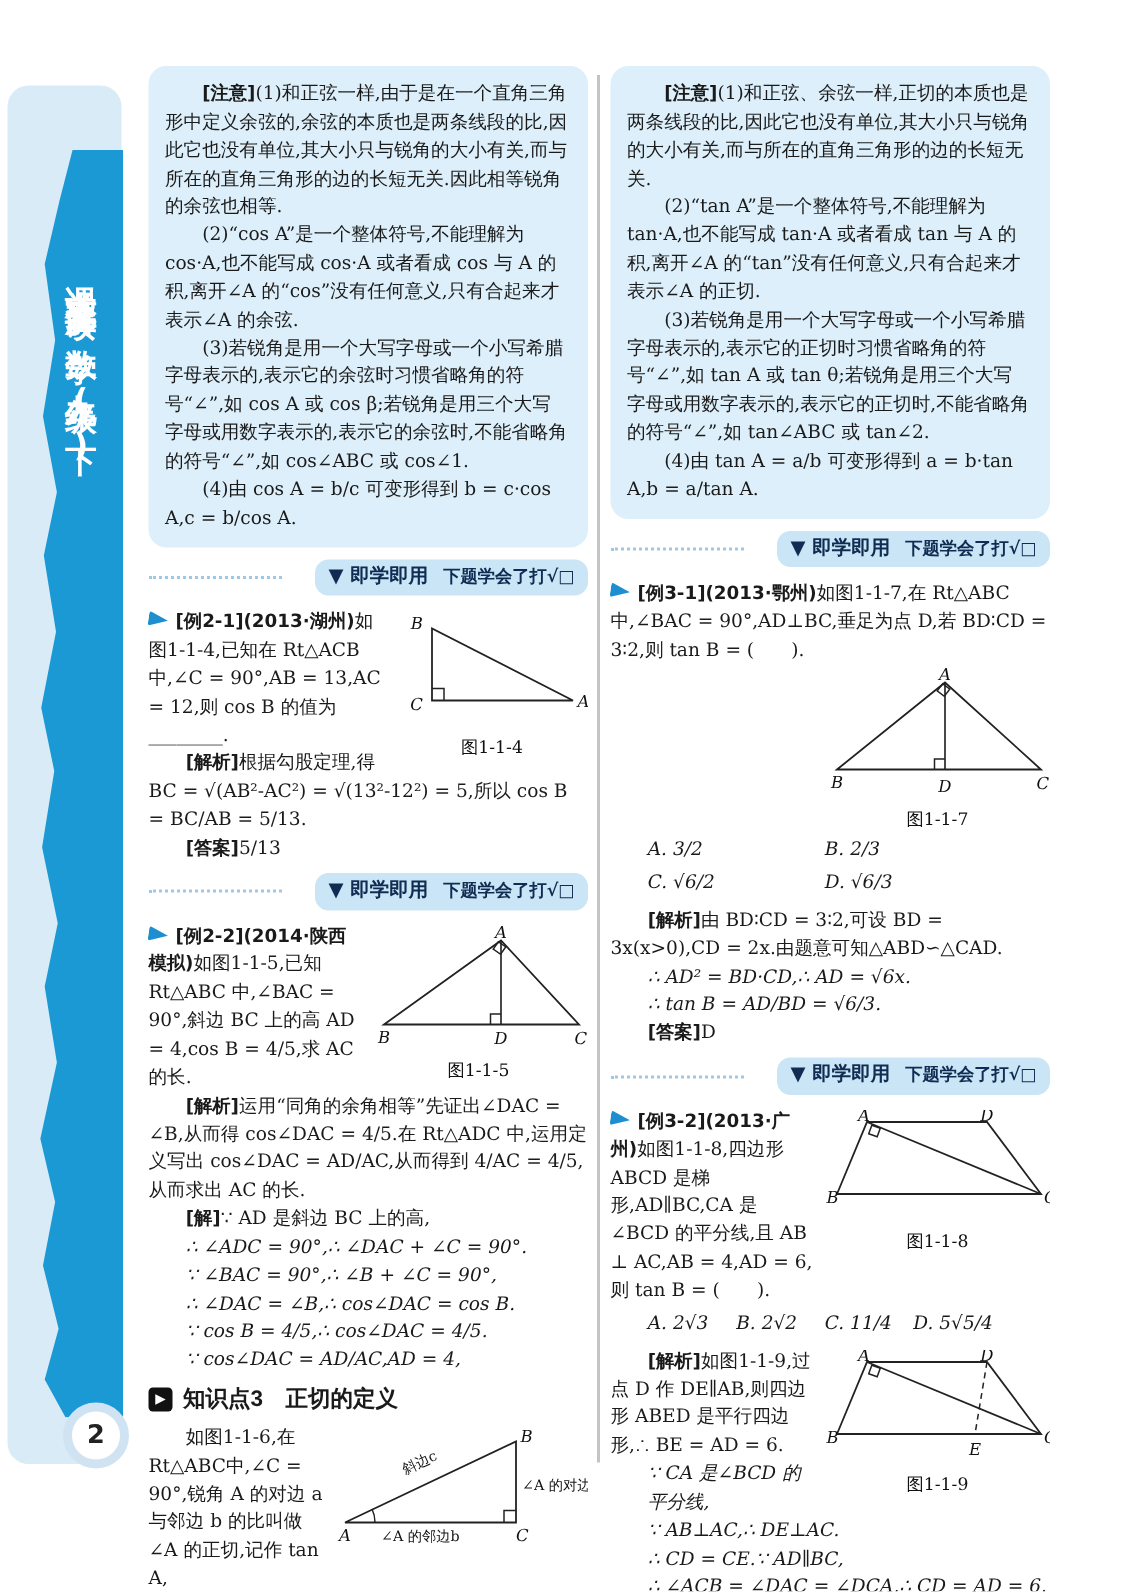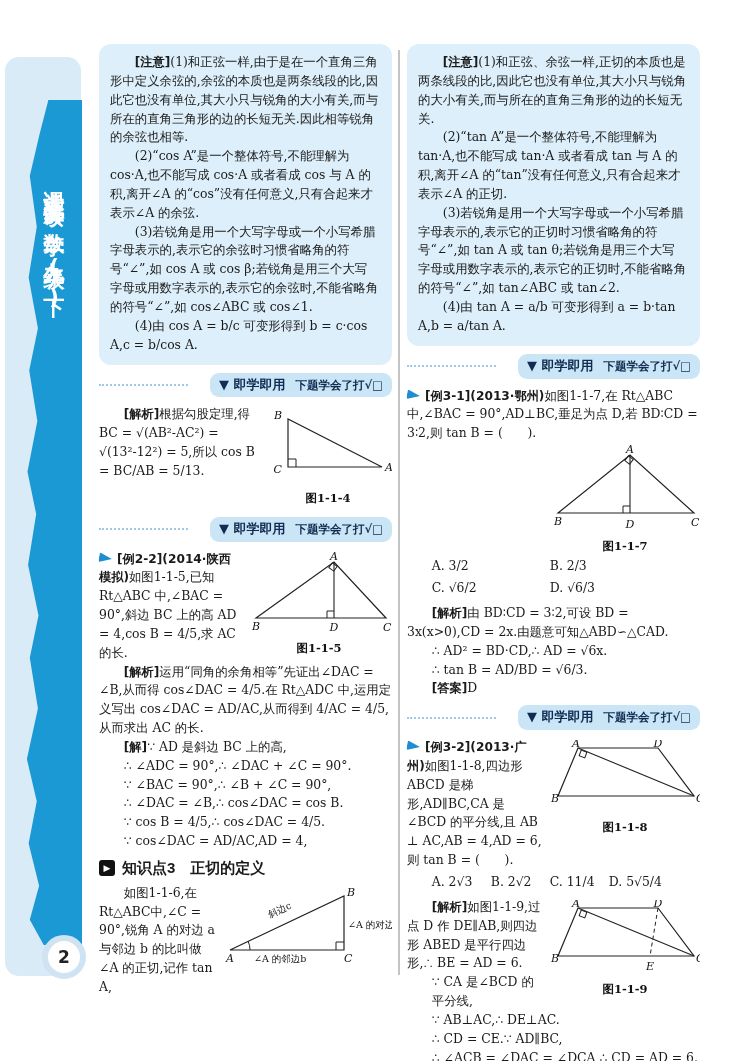--- a/index.html
+++ b/index.html
@@ -54,33 +54,33 @@
   .pill {
     background: #c9e5f6; border-radius: 9px; padding: 2px 9px 3px 9px;
     font-family: "DejaVu Sans", sans-serif; color: #102c52; white-space: nowrap;
   }
   .pill .t { font-weight: 700; font-size: 13px; margin-right: 10px; }
   .pill .s { font-weight: 700; font-size: 11.5px; }
   
   .example { margin-bottom: 6px; }
   .example::after { content: ""; display: block; clear: both; }
   .fig { float: right; margin: 2px 0 2px 7px; text-align: center; }
-  .figcap { font-size: 11.5px; margin-top: 1px; color: #111; font-weight: bold; }
+  .figcap { font-size: 11.5px; margin-top: 1px; color: #111; }
   svg text { font-family: "DejaVu Serif", serif; font-style: italic; font-size: 11px; fill: #111; }
   svg text.cn { font-style: normal; font-size: 9.5px; }
   .marker-icon {
     display: inline-block; width: 0; height: 0; margin-right: 5px;
     border-top: 5px solid transparent; border-bottom: 5px solid transparent;
     border-left: 13px solid #1d8fd0; transform: rotate(8deg);
     border-radius: 2px;
   }
-  .opts { margin: 3px 0 3px 2em; }
+  .opts { margin: 3px 0 3px 2em; font-style: italic; }
   .opts span { display: inline-block; min-width: 44%; margin-bottom: 3px; }
   .opts4 span { min-width: 22%; }
-  .mline { margin-left: 2em; }
+  .mline { margin-left: 2em; font-style: italic; }
   
   .kp-head { display: flex; align-items: center; margin: 6px 0 4px 0; }
   .kp-icon {
     width: 16px; height: 16px; background: #111; border-radius: 3px;
     color: #fff; font-size: 9px; display: flex; align-items: center;
     justify-content: center; margin-right: 7px; flex: none;
   }
   .kp-title { font-family: Liberation Sans, sans-serif; font-weight: 700; font-size: 15px; }
 </style>
 </head>
@@ -116,21 +116,23 @@
       <div class="fig">
         <svg width="128" height="76" viewBox="0 0 128 76">
           <polygon points="24,12 24,60 118,60" fill="none" stroke="#222" stroke-width="1.2"></polygon>
           <polyline points="24,52 32,52 32,60" fill="none" stroke="#222" stroke-width="1"></polyline>
           <text x="18" y="12" text-anchor="end">B</text>
           <text x="18" y="66" text-anchor="end">C</text>
           <text x="121" y="64">A</text>
         </svg>
         <div class="figcap">图1-1-4</div>
       </div>
+      <p><span class="marker-icon"></span><b>[例2-1](2013·湖州)</b><span>如图1-1-4,已知在 Rt△ACB 中,∠C = 90°,AB = 13,AC = 12,则 cos B 的值为________.</span></p>
       <p class="ind"><b>[解析]</b><span>根据勾股定理,得 BC = √(AB²-AC²) = √(13²-12²) = 5,所以 cos B = BC/AB = 5/13.</span></p>
+      <p class="ind"><b>[答案]</b><span>5/13</span></p>
     </section>
 
     <div class="pill-row">
       <div class="pill-dots"></div>
       <div class="pill">
         <span class="t">▼ 即学即用</span><span class="s">下题学会了打√□</span>
       </div>
     </div>
 
     <section class="example">

